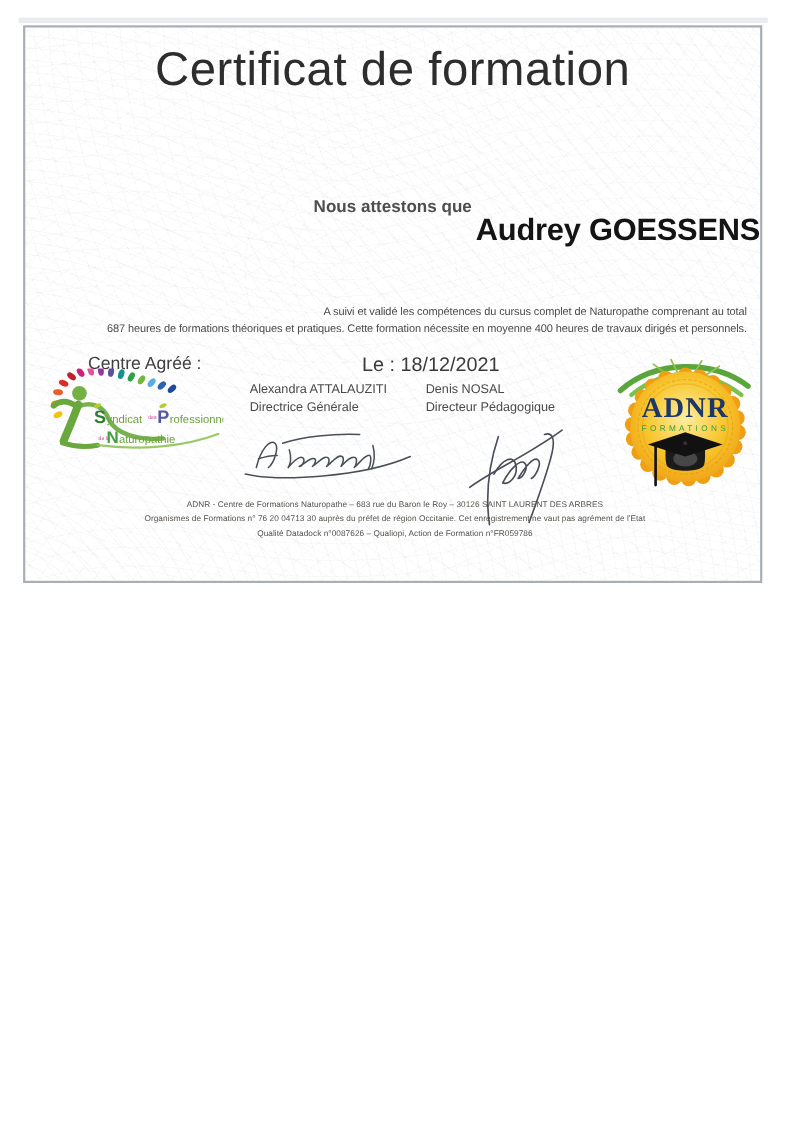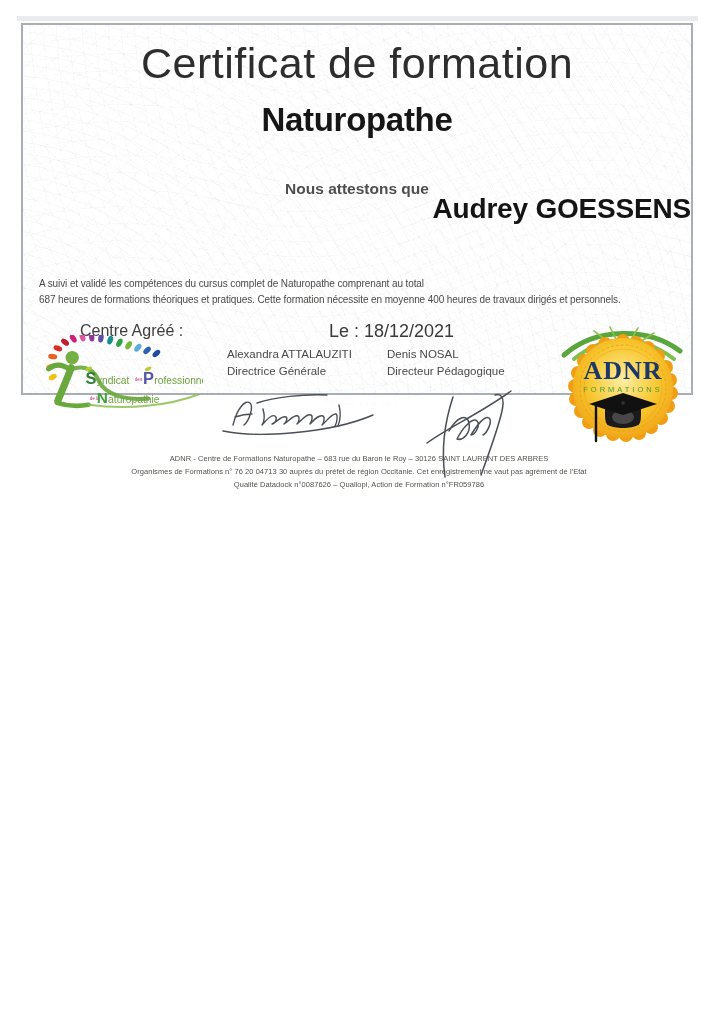--- a/index.html
+++ b/index.html
@@ -6,21 +6,21 @@
   body{
     width:723px;height:1024px;position:relative;overflow:hidden;
     font-family:"Liberation Sans","DejaVu Sans",sans-serif;
     -webkit-font-smoothing:antialiased;
   }
   .top-shadow{
     position:absolute;left:17px;top:16px;width:681px;height:5px;
     background:#e9ebee;
   }
   .certificate{
-    position:absolute;left:21px;top:23px;width:672px;height:372px;
+    position:absolute;left:21px;top:23px;width:672px;height:507px;
     border:2px solid #a9aeb4;background:#ffffff;box-sizing:border-box;
     background-image:
       repeating-radial-gradient(circle at -6% 115%, rgba(125,135,155,.05) 0 1px, transparent 1px 11px),
       repeating-radial-gradient(circle at 108% -10%, rgba(125,135,155,.045) 0 1px, transparent 1px 13px),
       repeating-radial-gradient(circle at 42% -35%, rgba(125,135,155,.04) 0 1px, transparent 1px 15px),
       repeating-radial-gradient(circle at 15% 165%, rgba(125,135,155,.04) 0 1px, transparent 1px 17px),
       repeating-radial-gradient(circle at 85% 170%, rgba(125,135,155,.035) 0 1px, transparent 1px 14px);
   }
   .mandala{position:absolute;left:155px;top:35px;opacity:.55;pointer-events:none;}
   .cert-title{
@@ -33,21 +33,21 @@
   }
   .attest{
     position:absolute;left:0;top:155px;width:100%;text-align:center;
     font-size:15.5px;font-weight:700;color:#4e4e4e;
   }
   .recipient{
     position:absolute;left:0;top:168px;width:100%;text-align:right;
     font-size:28px;font-weight:700;color:#141414;letter-spacing:-.2px;
   }
   .body-text{
-    position:absolute;left:16px;top:251px;width:640px;text-align:left;
+    position:absolute;left:16px;top:251px;width:640px;text-align:right;
     font-size:10px;line-height:15.5px;color:#4c4a47;letter-spacing:-.1px;
   }
   .centre-label{
     position:absolute;left:57px;top:297px;font-size:16px;color:#3e3e3e;
   }
   .date-label{
     position:absolute;left:306px;top:296px;font-size:18px;color:#3a3a3a;text-align:center;
   }
   .signatory{position:absolute;top:321px;font-size:11.5px;line-height:16.5px;color:#4a4a4a;}
   .signatory.left{left:204px;}
@@ -81,21 +81,20 @@
       <g stroke-dasharray="2 7">
         <circle cx="185" cy="185" r="63"></circle>
         <circle cx="185" cy="185" r="107"></circle>
         <circle cx="185" cy="185" r="129"></circle>
         <circle cx="185" cy="185" r="150"></circle>
       </g>
     </g>
   </svg>
 
   <div class="cert-title">Certificat de formation</div>
-  <div class="cert-subtitle">Naturopathe</div>
   <div class="attest">Nous attestons que</div>
   <div class="recipient">Audrey GOESSENS</div>
 
   <div class="body-text">
     <span>A suivi et validé les compétences du cursus complet de Naturopathe comprenant au total</span><br>
     <span>687 heures de formations théoriques et pratiques. Cette formation nécessite en moyenne 400 heures de travaux dirigés et personnels.</span>
   </div>
 
   <div class="centre-label">Centre Agréé :</div>
   <div class="date-label">Le : 18/12/2021</div>

